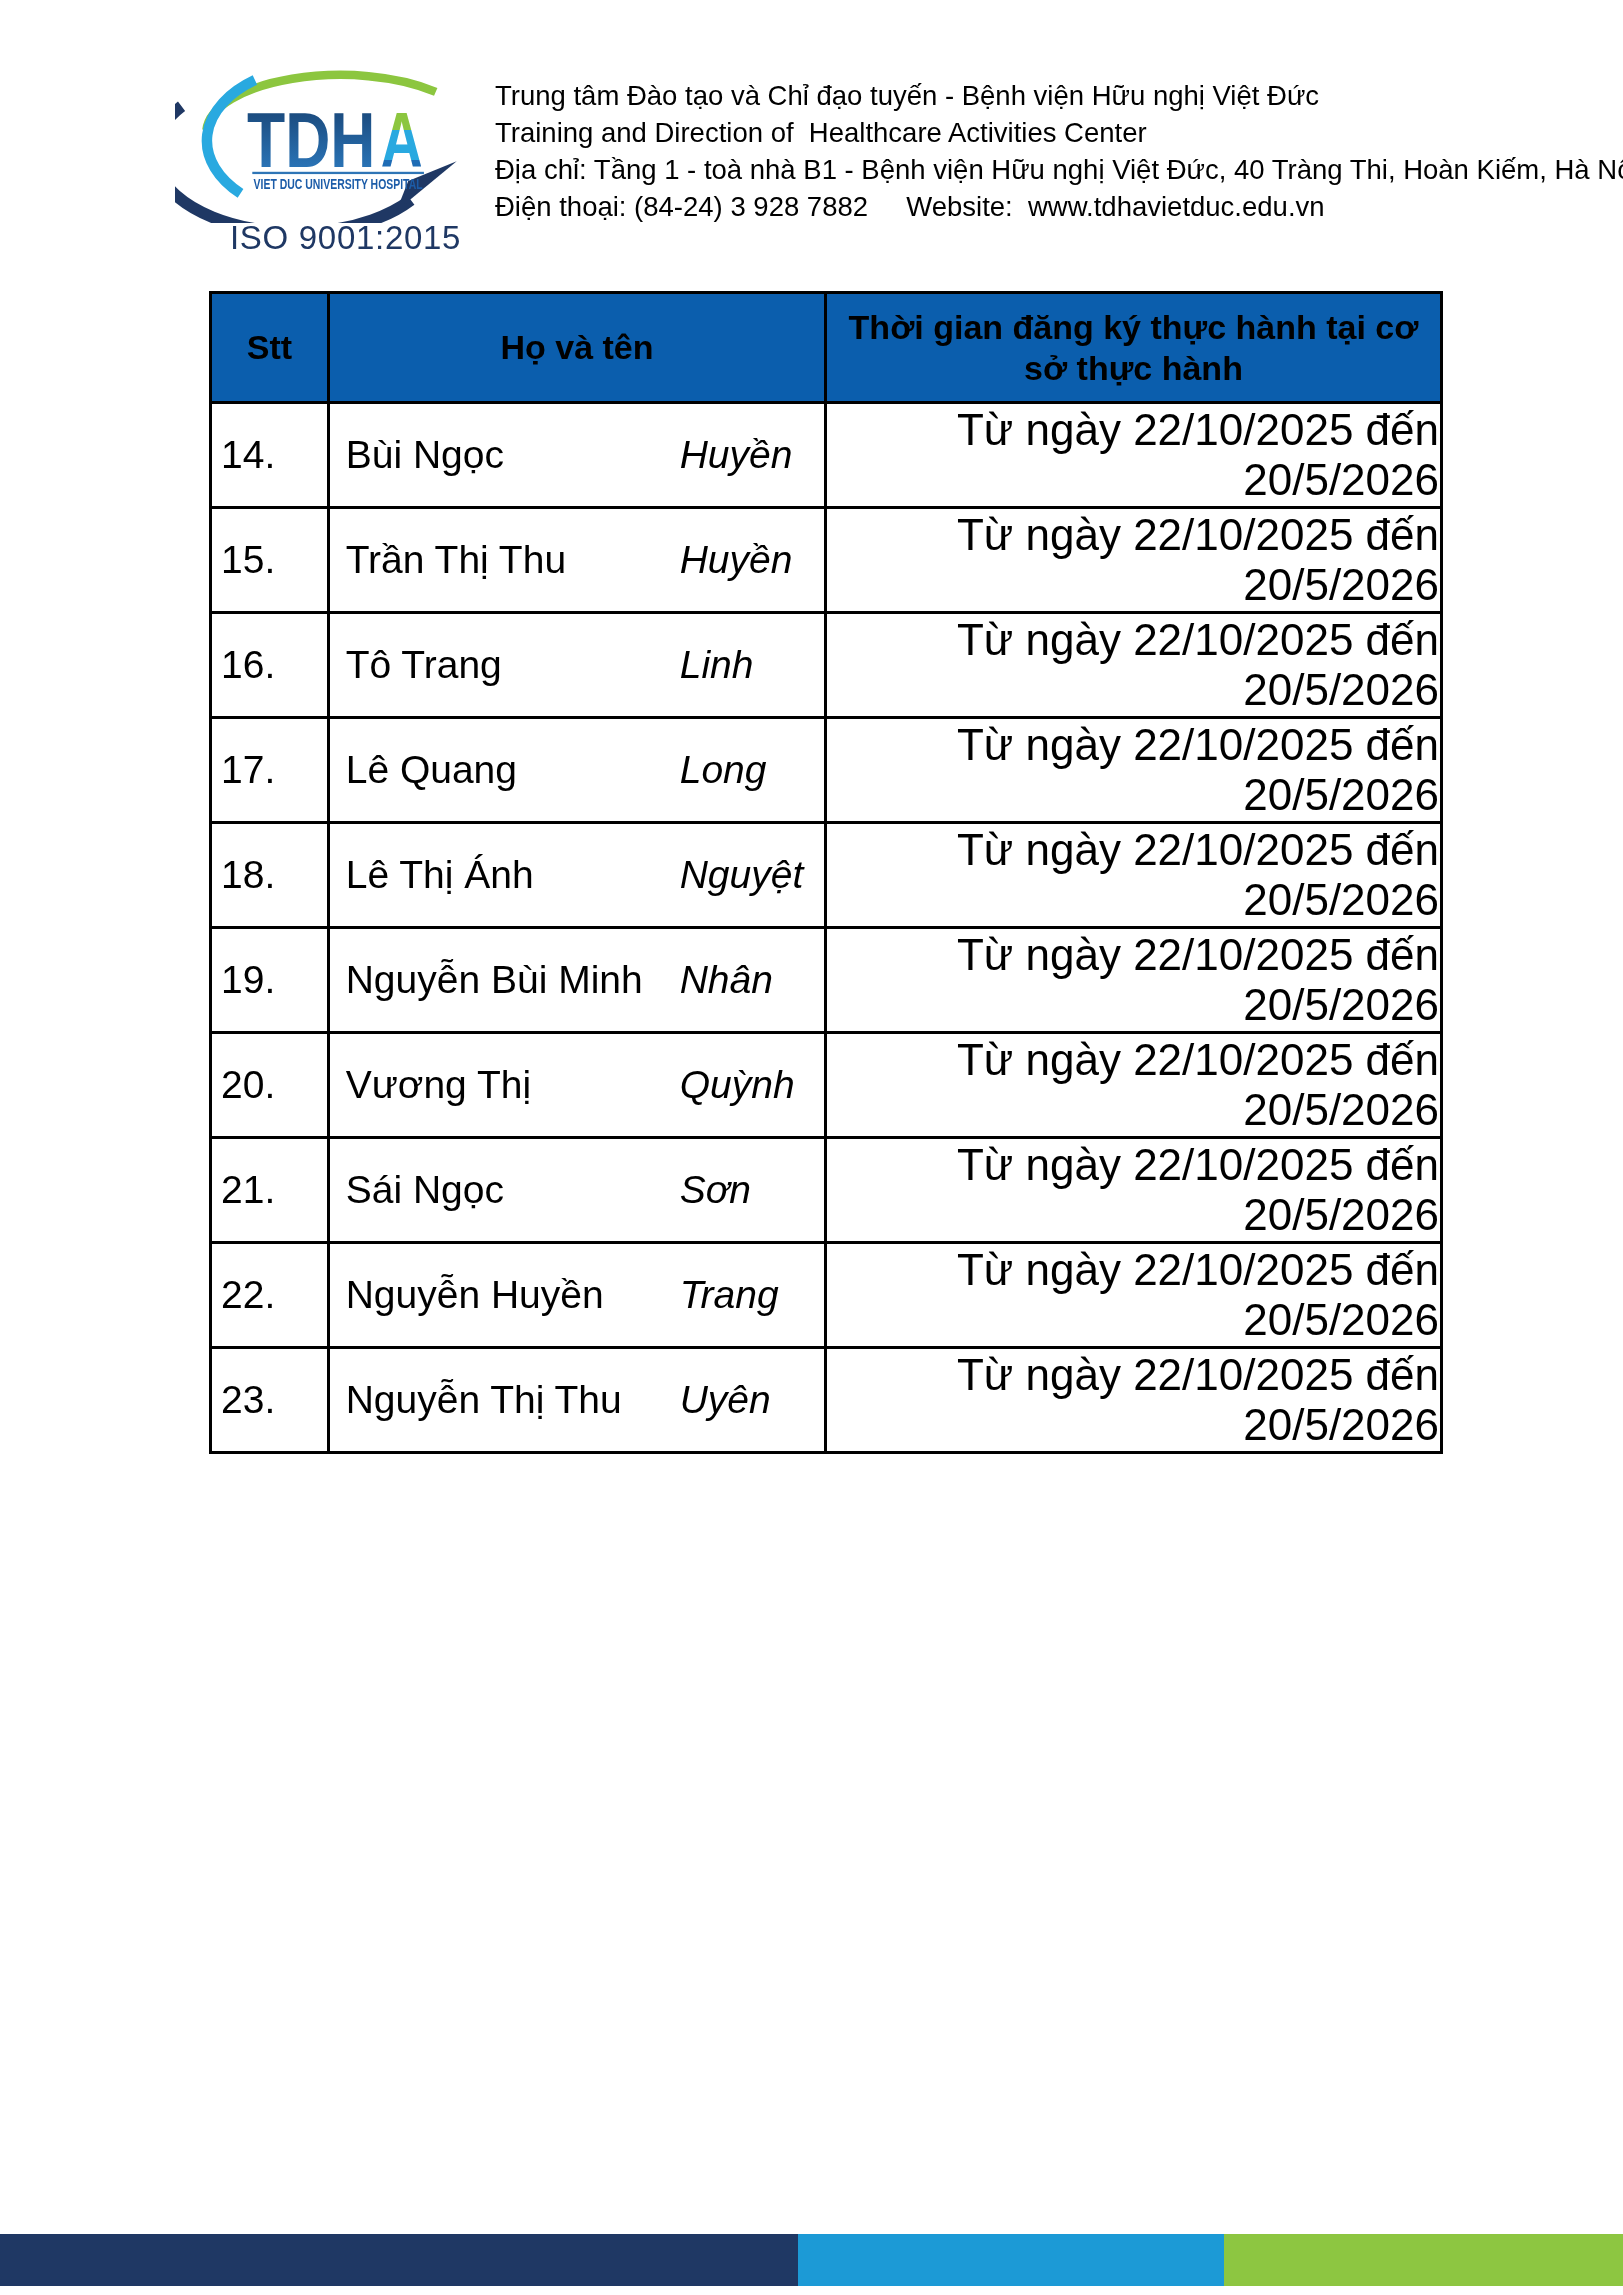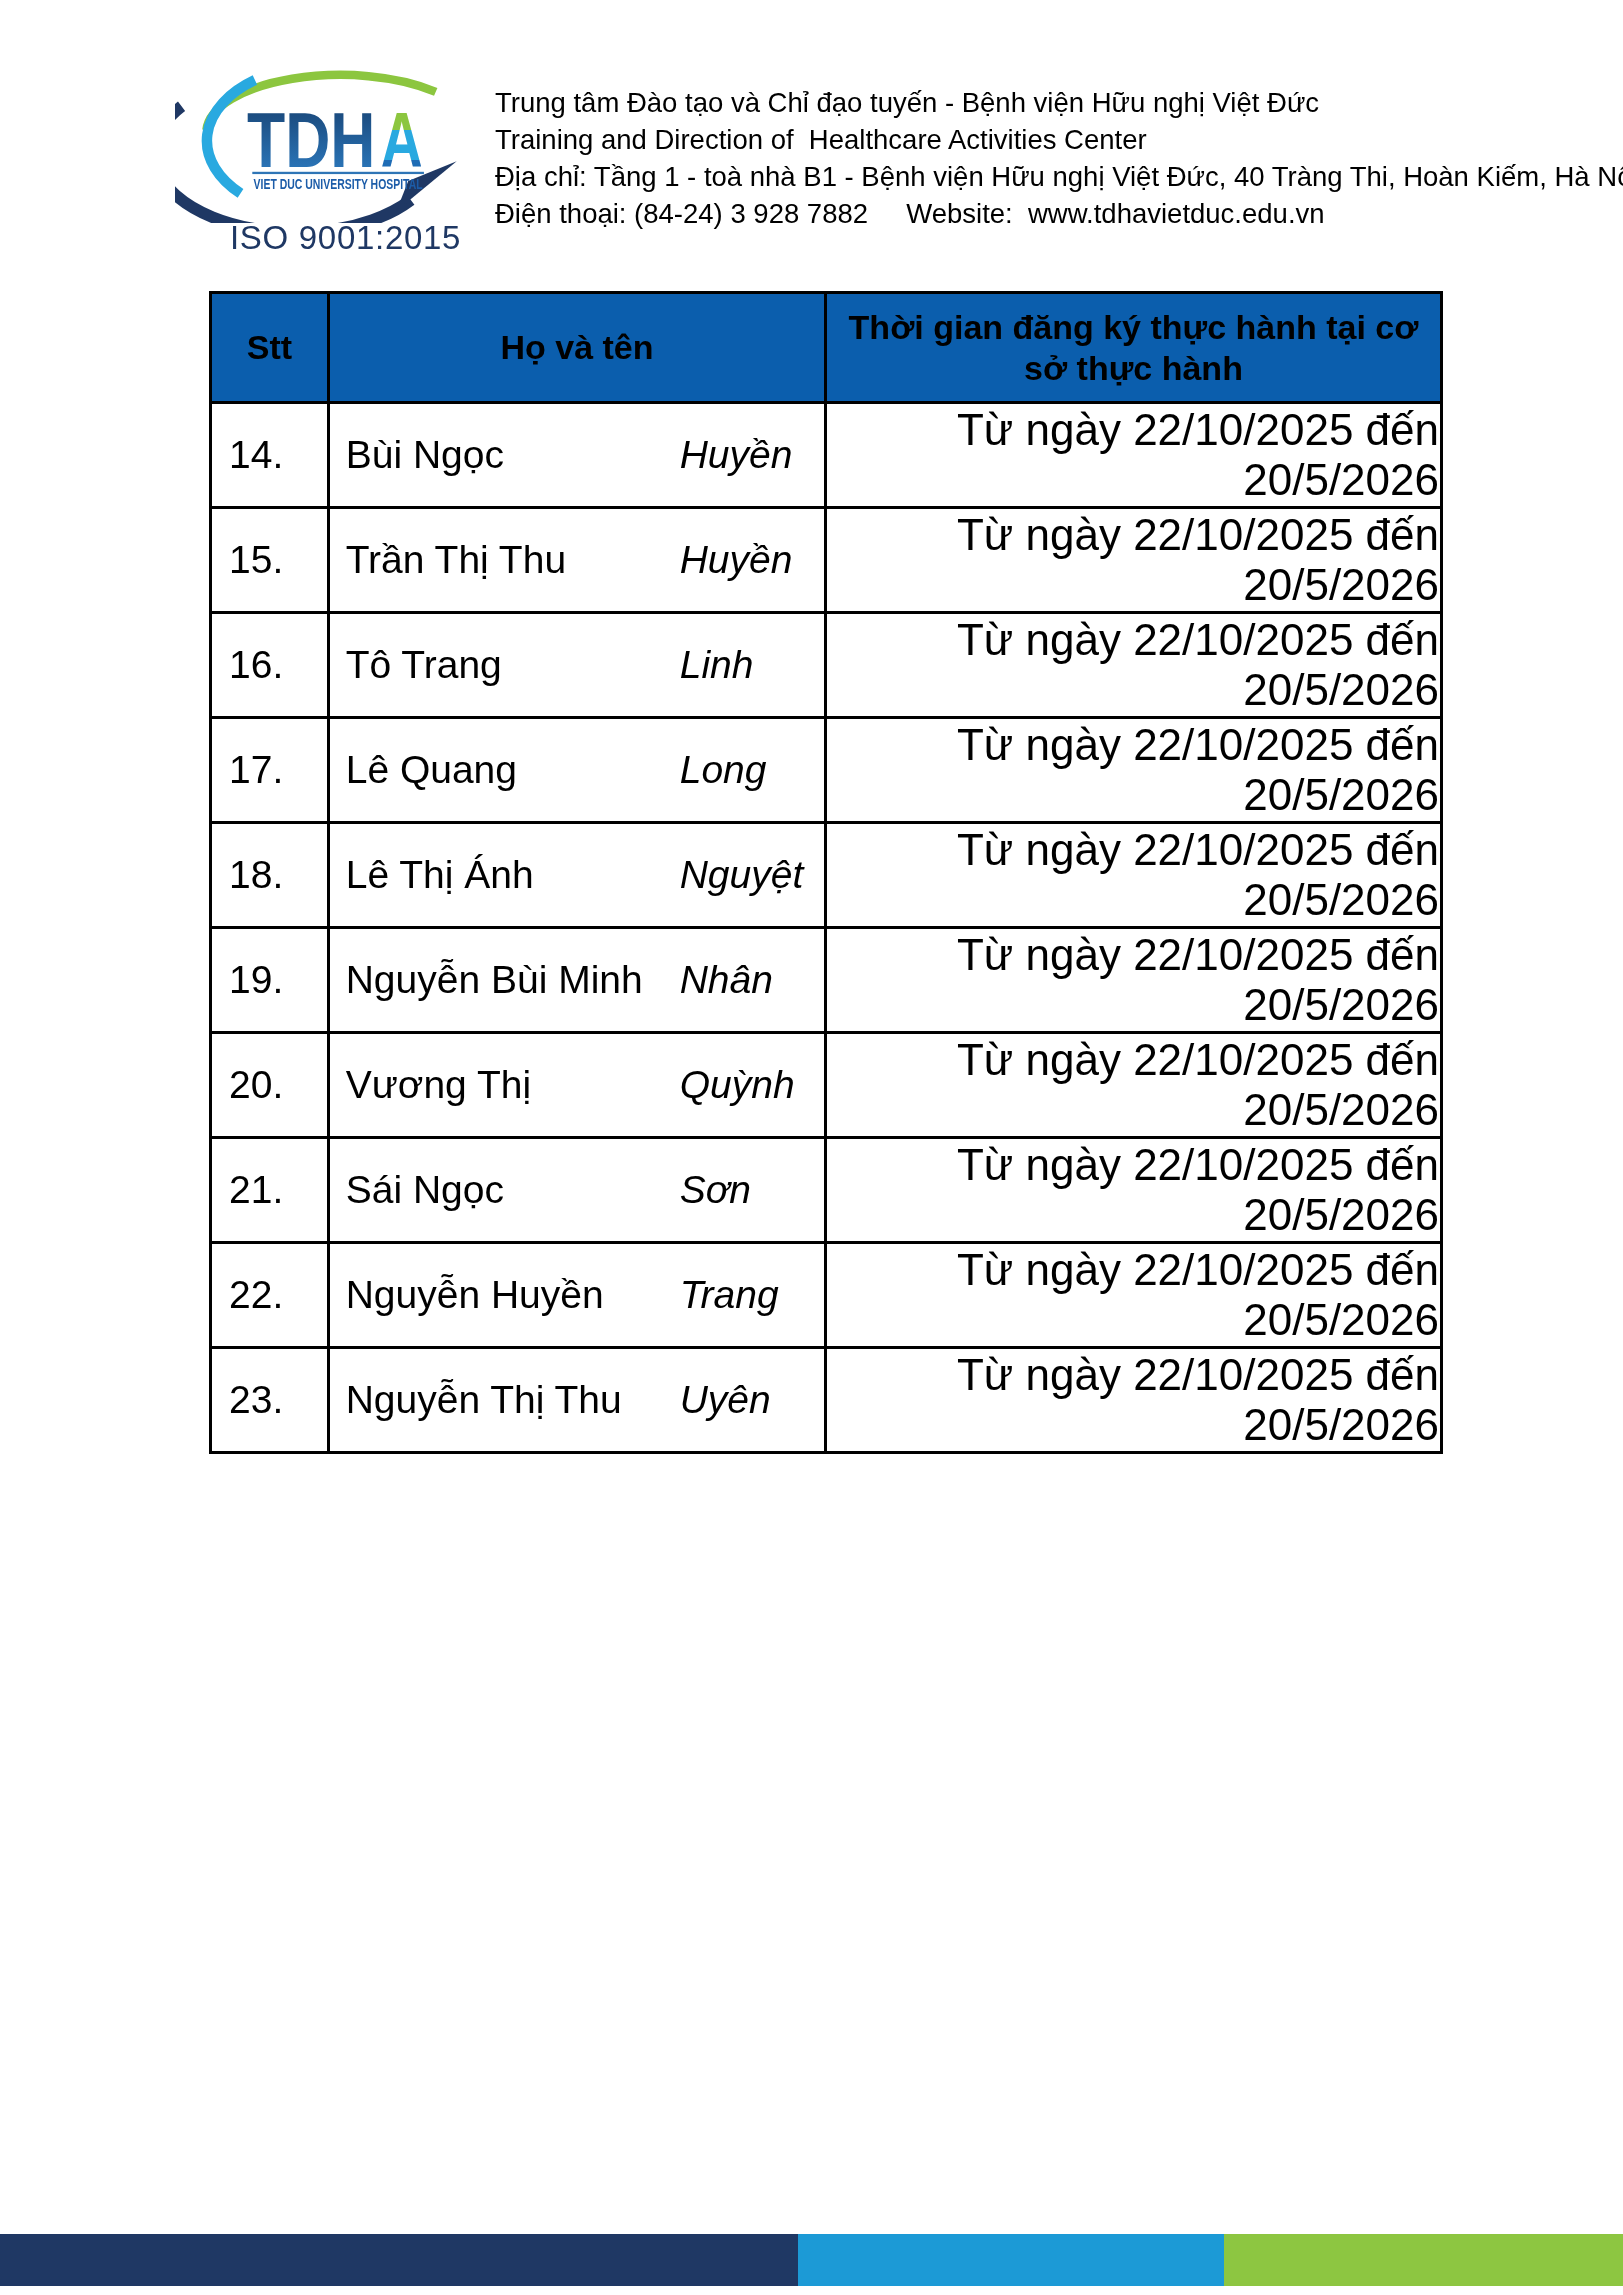--- a/index.html
+++ b/index.html
@@ -17,21 +17,21 @@
   .logo-block{position:absolute;left:175px;top:59px;width:283px;height:196px;}
   .logo-svg{display:block;}
   .iso-label{
     position:absolute;left:230px;top:219px;width:216px;
     text-align:center;font-size:33px;font-weight:normal;
     color:#1F3864;letter-spacing:0.7px;white-space:nowrap;
   }
 
   
   .header-text{
-    position:absolute;left:495px;top:84px;width:1073px;
+    position:absolute;left:495px;top:77px;width:1073px;
     font-size:27.5px;line-height:37px;color:#000;
   }
   .header-line{white-space:pre;}
 
   
   .roster-table{
     position:absolute;left:209px;top:291px;
     border-collapse:collapse;table-layout:fixed;
     width:1232px;
   }
@@ -44,21 +44,21 @@
   .roster-table tbody tr{height:94px;}
   th.h-cell{
     background:#0B5EAD;
     color:#000;
     font-size:34px;font-weight:bold;
     text-align:center;
     line-height:41px;
   }
   th.h-period{white-space:pre-line;}
   td.c-stt{
-    font-size:39px;text-align:left;padding-left:17px;
+    font-size:39px;text-align:left;padding-left:9px;
   }
   td.c-name{font-size:39px;padding-left:15.7px;}
   .name-family{display:inline-block;width:334px;vertical-align:bottom;white-space:nowrap;}
   .name-given{display:inline-block;white-space:nowrap;font-style:italic;}
   td.c-period{font-size:44px;text-align:right;}
 
   
   .footer-bars{position:absolute;left:0;top:2234px;width:1623px;height:52px;display:flex;}
   .bar-navy{width:798px;height:52px;}
   .bar-blue{width:427px;height:52px;}

